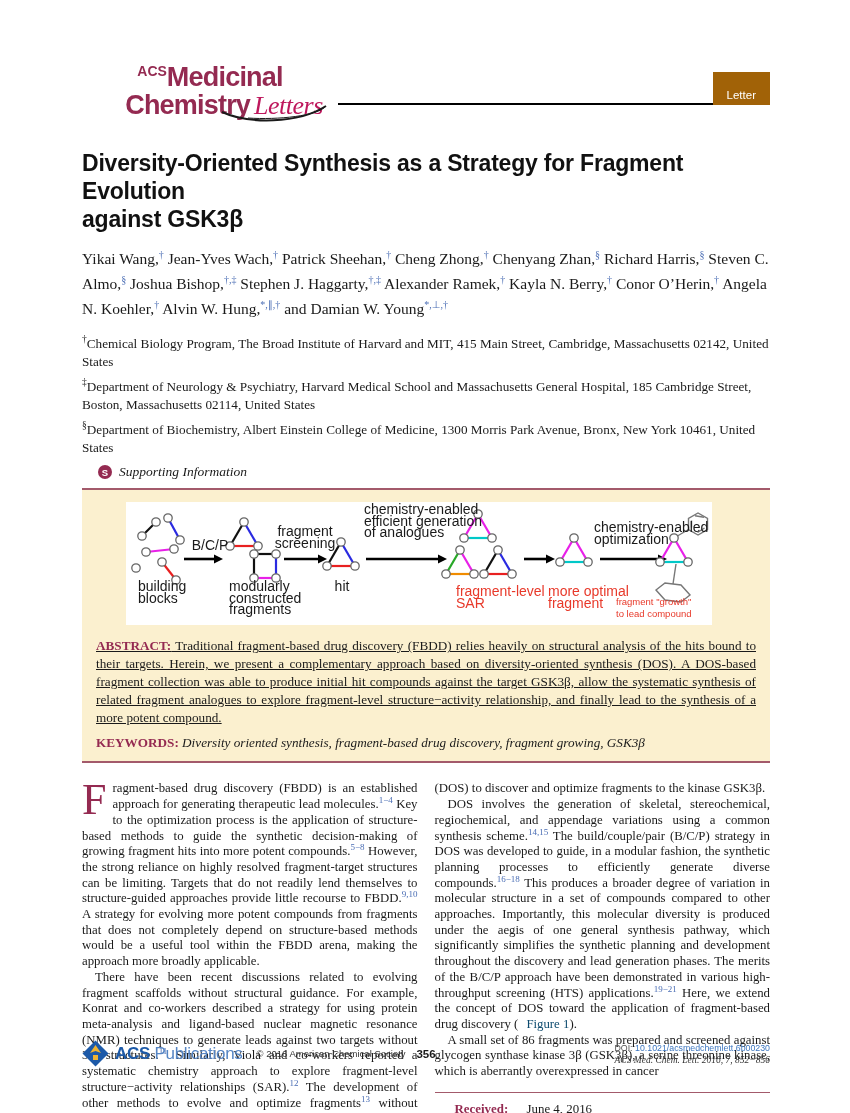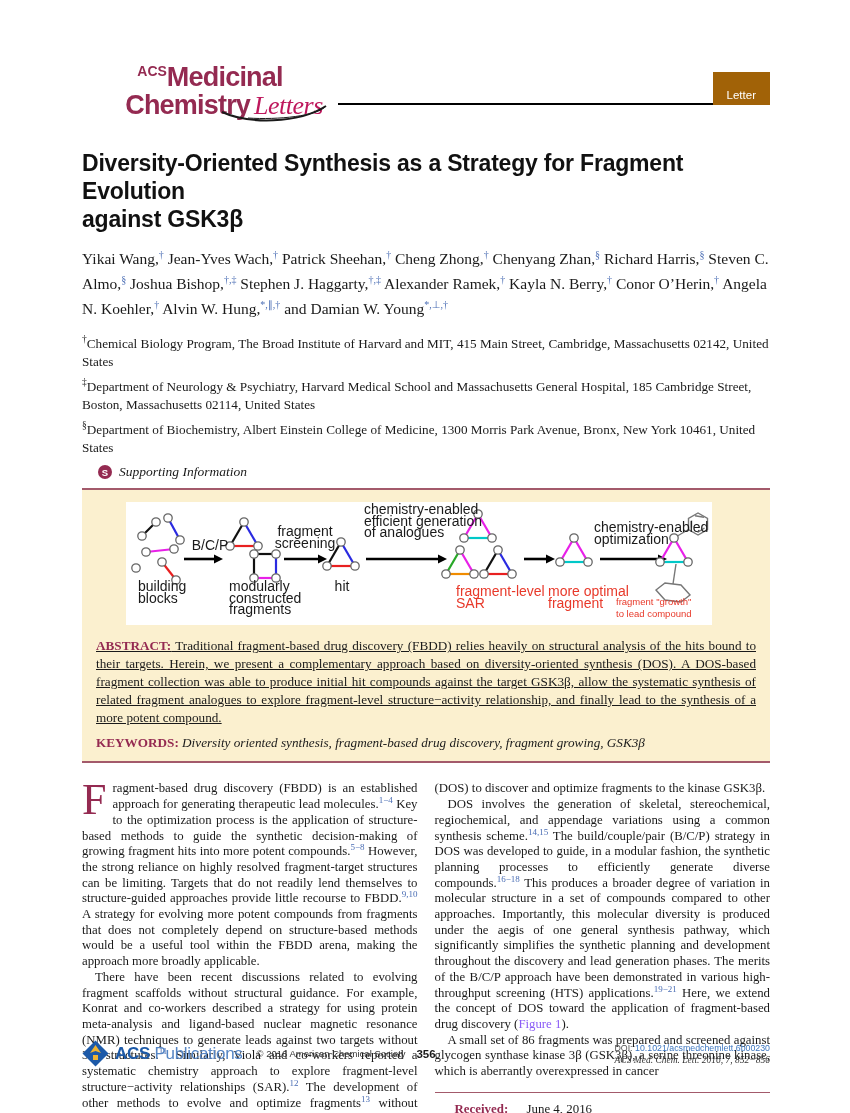--- a/index.html
+++ b/index.html
@@ -53,21 +53,21 @@
   .kw-line{margin-top:9px;font-size:13.2px;}
   .kw-text{font-style:italic;}
 
   
   .body-cols{display:flex;gap:17px;margin-top:18px;}
   .col{width:336px;font-size:12.8px;line-height:15.7px;text-align:justify;}
   .para{margin:0;}
   .para.indent{text-indent:13px;}
   .dropcap{float:left;font-size:44px;line-height:35px;padding:1px 6px 0 0;color:#942a51;}
   sup.ref{color:#4a6db4;font-size:9px;line-height:0;}
-  .inlink{color:#8b5cf6;}
+  .inlink{color:#0c4a6e;margin-left:8px;}
 
   
   .dates{margin-top:12px;border-top:1.5px solid #a35a6b;padding:8px 0 0 20px;}
   .date-row{font-size:12.9px;line-height:17.5px;}
   .date-label{display:inline-block;width:72px;font-weight:bold;color:#942a51;}
 
   
   .footer{position:absolute;left:82px;top:1040px;width:688px;display:flex;align-items:center;}
   .pub-logo{display:flex;align-items:center;gap:6px;}
   .pub-text{font-family:"Liberation Sans",sans-serif;font-size:17px;letter-spacing:-0.3px;}

